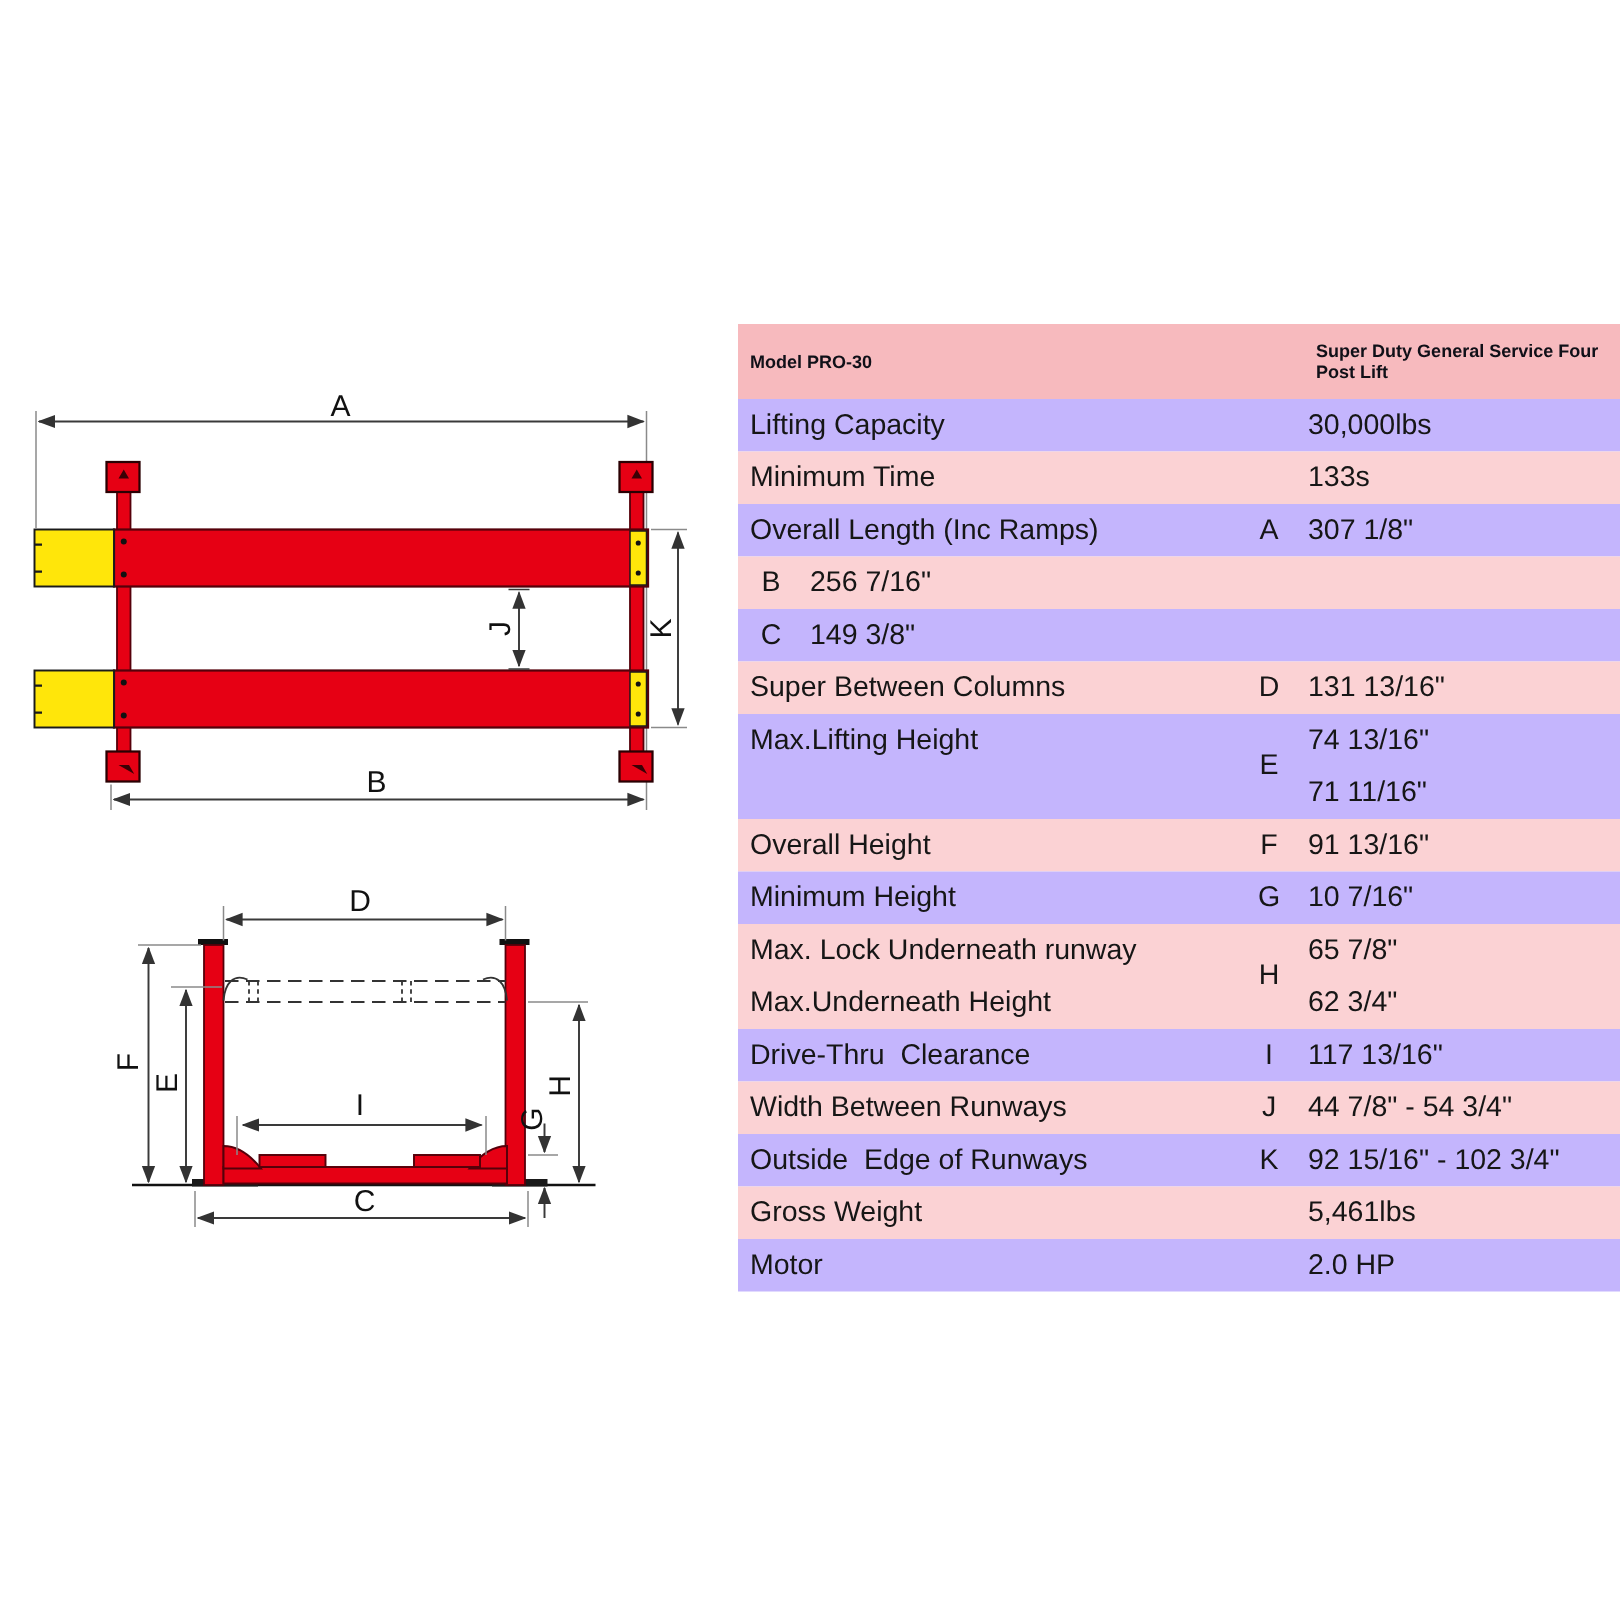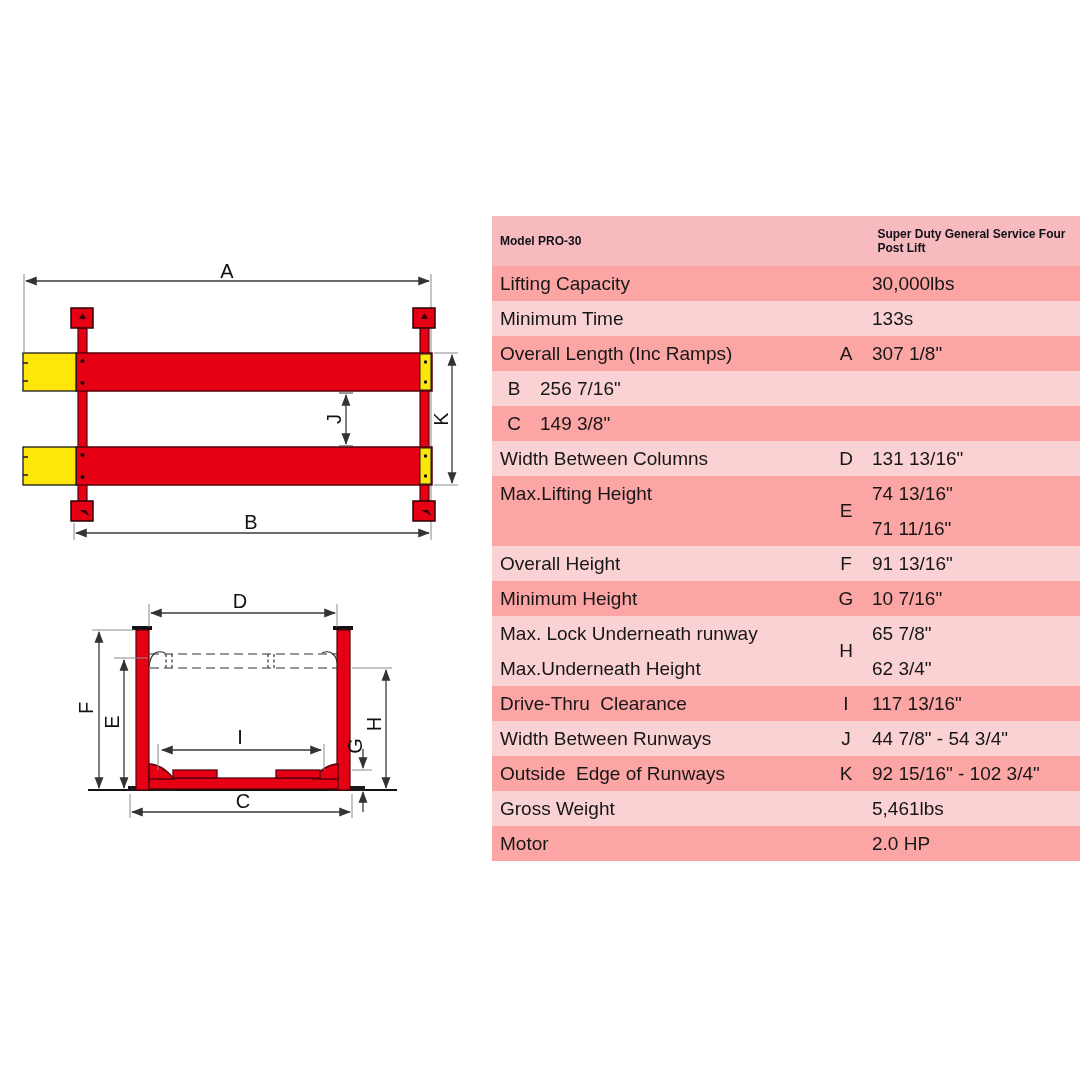--- a/index.html
+++ b/index.html
@@ -19,21 +19,21 @@
     position:absolute;left:492px;top:216px;width:588px;
     font-size:19px;
   }
   .thead{
     display:flex;align-items:center;height:50px;background:var(--hdr-pink);
     font-weight:bold;font-size:12px;color:#101018;
   }
   .thead .hcol1{padding-left:8px;width:372px;box-sizing:border-box;}
   .thead .hcol2{width:216px;line-height:1.2;margin-left:36px;}
   .trow{
-    display:flex;align-items:center;height:35px;background:#fca5a5;
+    display:flex;align-items:center;height:35px;background:#c4b5fd;
   }
   .trow.pink{background:var(--row-pink);}
   .trow .tlabel{padding-left:8px;width:332px;box-sizing:border-box;}
   .trow .tletter{width:44px;text-align:center;}
   .trow .tvalue{flex:1;padding-left:4px;}
   .trow.double{height:70px;}
   .trow.double .tlabel,.trow.double .tvalue{
     display:flex;flex-direction:column;justify-content:flex-start;height:70px;
   }
   .trow.double .tlabel span,.trow.double .tvalue span{
@@ -184,21 +184,21 @@
   </div>
   <div class="trow pink">
     <span class="tletter">B</span>
     <span class="tvalue">256 7/16"</span>
   </div>
   <div class="trow">
     <span class="tletter">C</span>
     <span class="tvalue">149 3/8"</span>
   </div>
   <div class="trow pink">
-    <span class="tlabel">Width Between Columns</span>
+    <span class="tlabel">Super Between Columns</span>
     <span class="tletter">D</span>
     <span class="tvalue">131 13/16"</span>
   </div>
   <div class="trow double">
     <span class="tlabel">
       <span>Max.Lifting Height</span>
     </span>
     <span class="tletter">E</span>
     <span class="tvalue">
       <span>74 13/16"</span>

